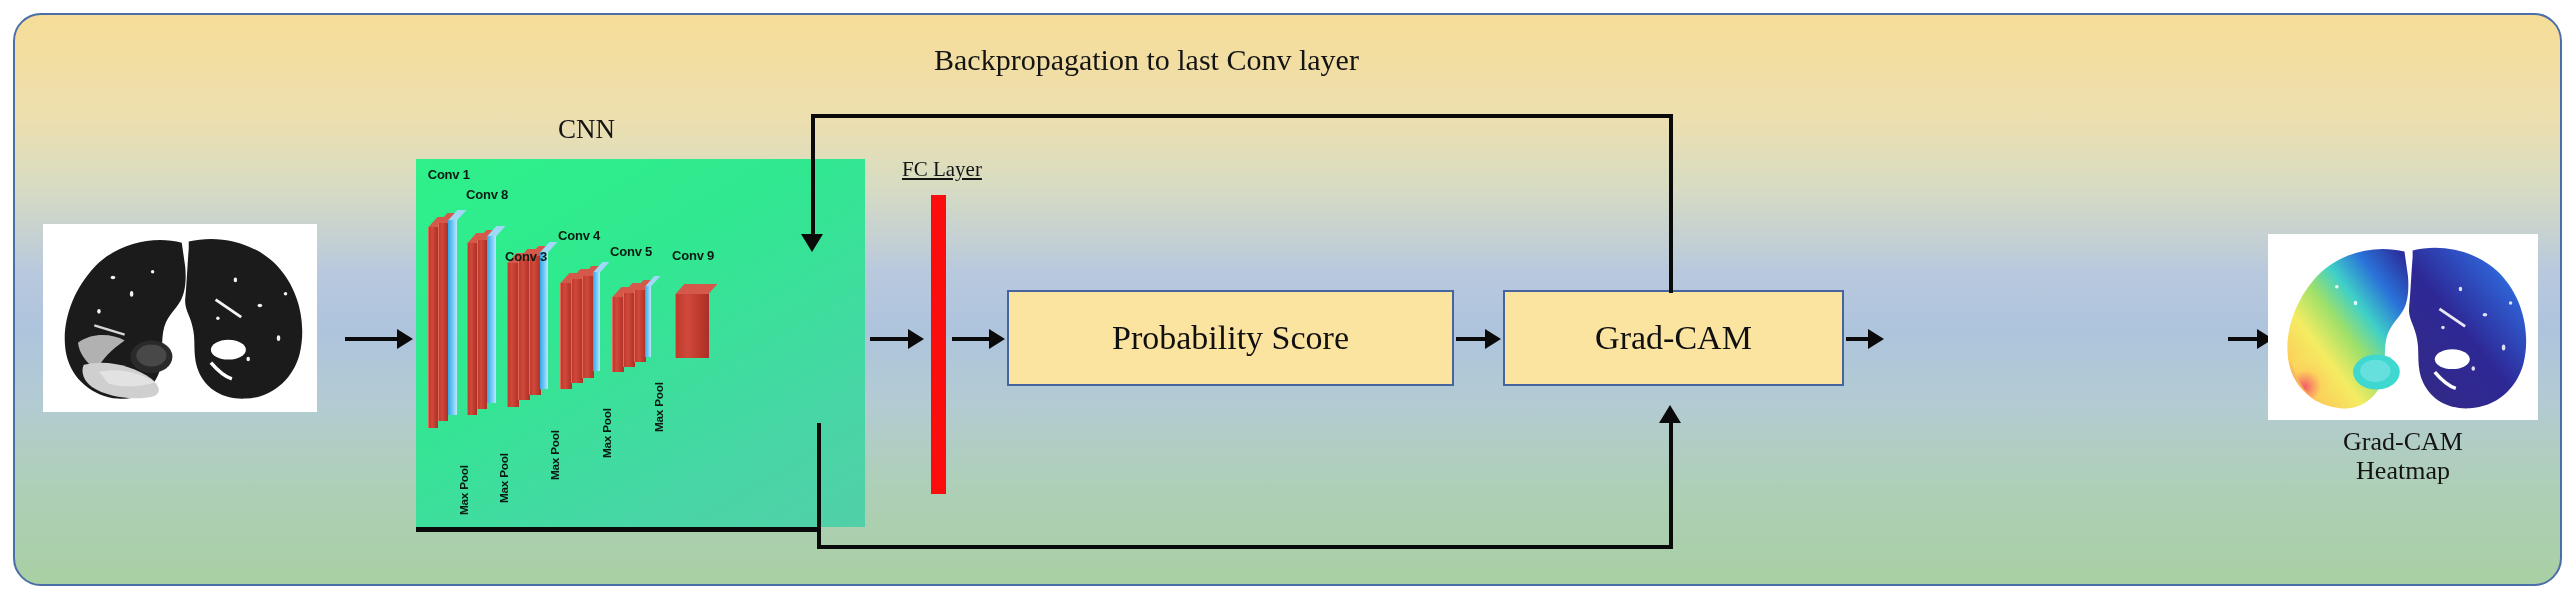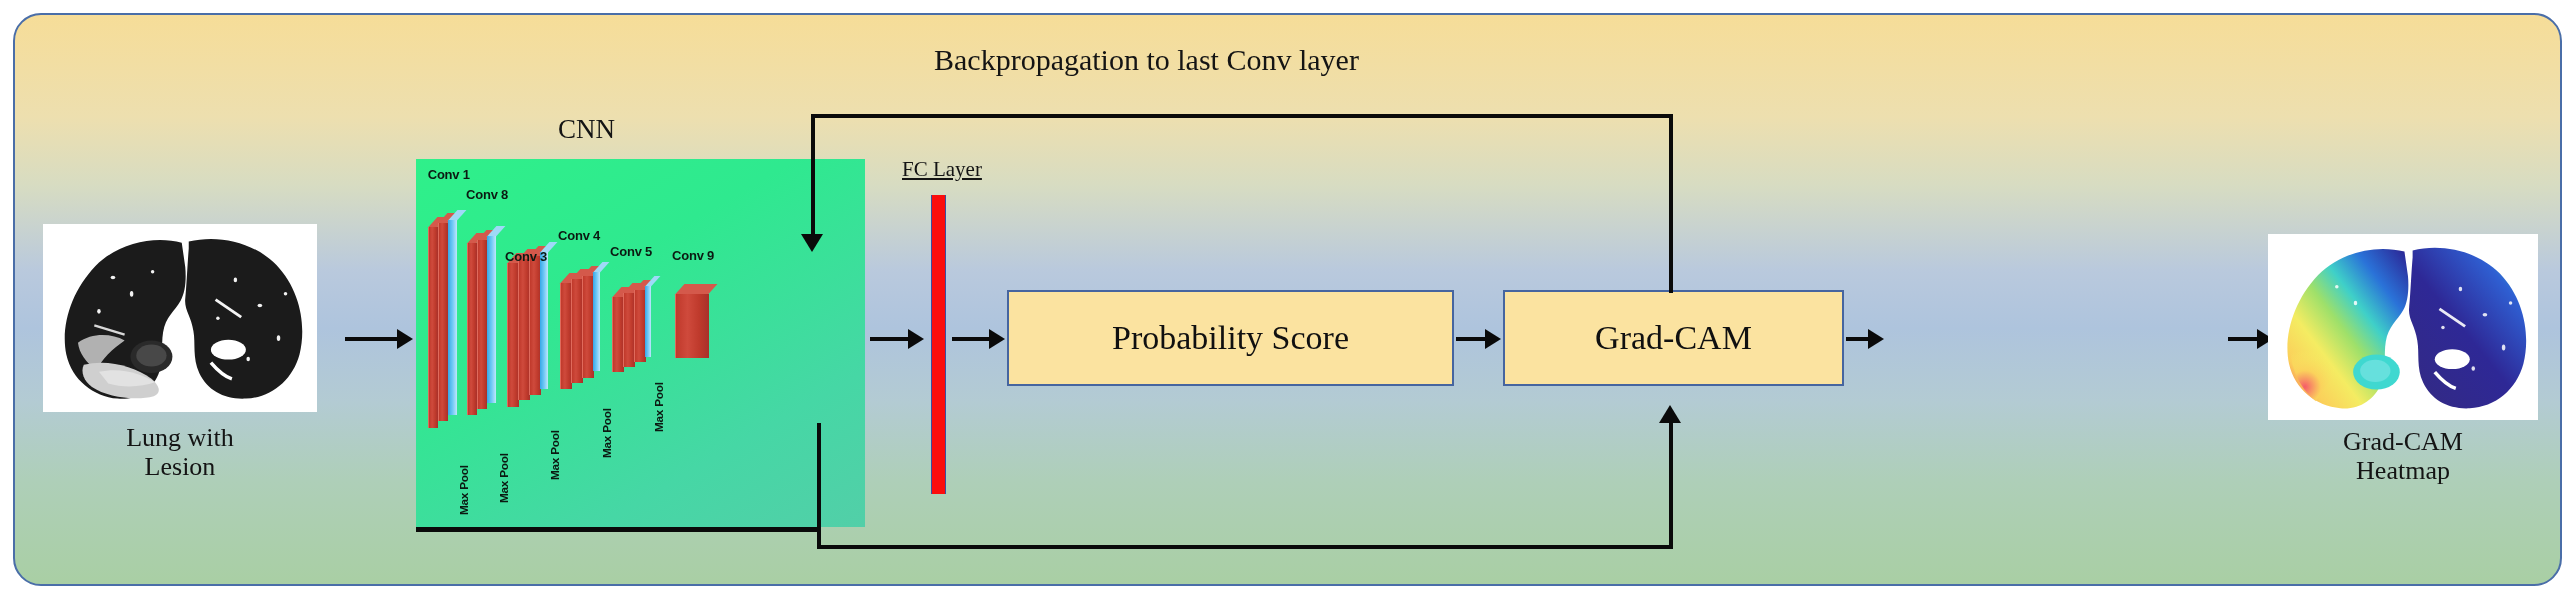--- a/index.html
+++ b/index.html
@@ -155,22 +155,20 @@
               <ellipse cx="416" cy="120" rx="3" ry="3"></ellipse>
           </g>
           <path d="M296,130 L340,160" stroke="#f5f5f5" stroke-width="5" fill="none"></path>
           <path d="M88,174 L140,190" stroke="#d8d8d8" stroke-width="4" fill="none"></path>
 
           <ellipse cx="318" cy="216" rx="30" ry="17" fill="#ffffff"></ellipse>
           <path d="M288,238 C300,252 312,262 324,266" stroke="#ffffff" stroke-width="6" fill="none"></path>
         </g>
       </svg>
     </div>
-    <div class="caption" style="left:28px;top:408px;width:274px;">Lung with
-Lesion</div>
 
     <div class="hline" style="left:330px;top:322px;width:54px;"></div>
     <div class="ahead-r" style="left:382px;top:314px;"></div>
 
     <div id="cnn-title">CNN</div>
 
     <div id="cnn-panel">
 
       <div class="slab" style="left:11.7px;top:68px;width:9.3px;height:201px;">
         <div class="top" style="top:-10.5px;"></div>

